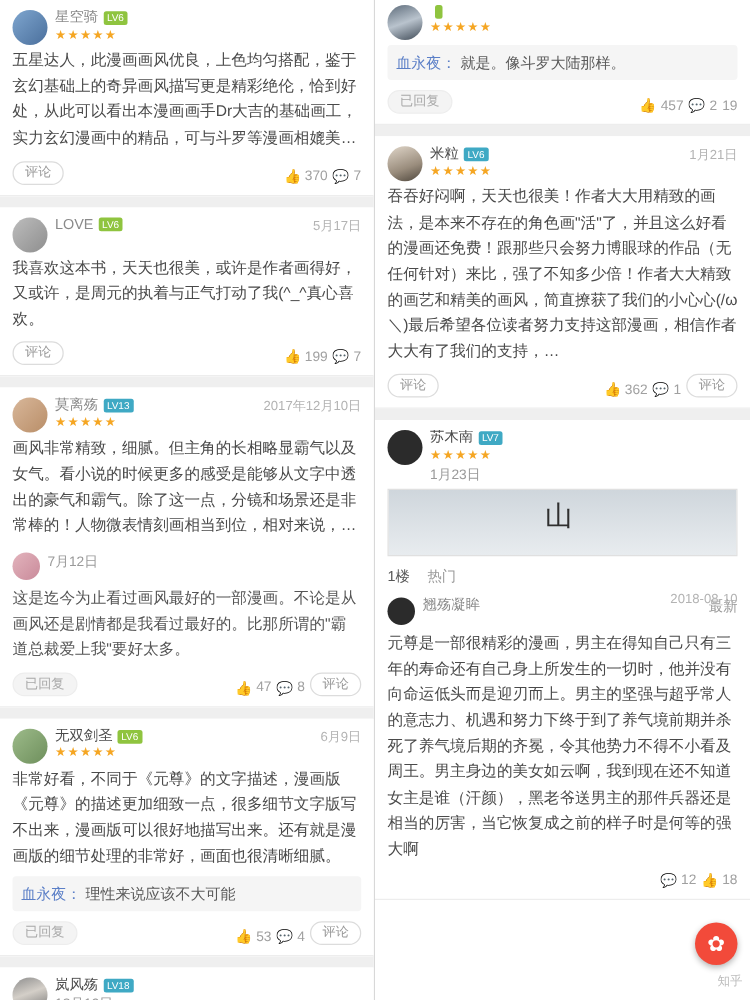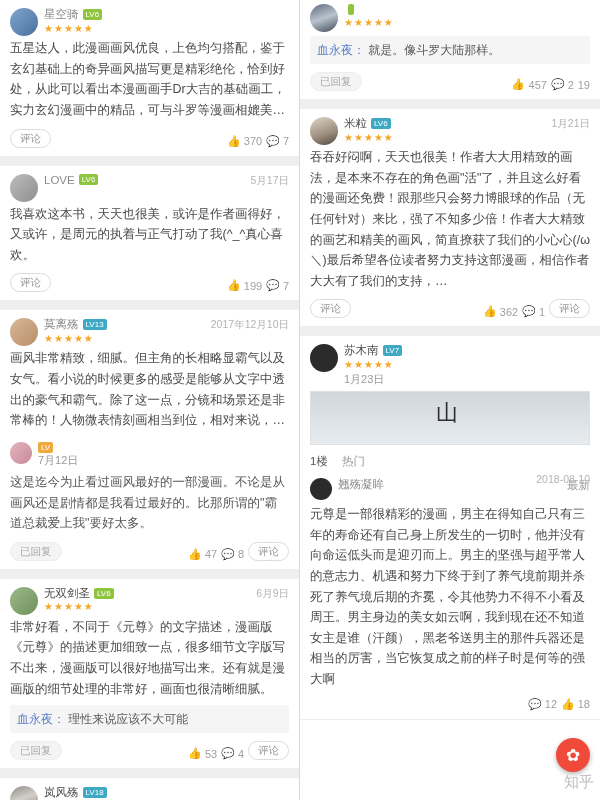--- a/index.html
+++ b/index.html
@@ -193,21 +193,21 @@
     display: flex;
     align-items: center;
     justify-content: center;
     font-size: 17px;
     box-shadow: 0 2px 5px rgba(0,0,0,.3);
   }
   .watermark {
     position: absolute;
     right: 6px;
     bottom: 8px;
-    font-size: 15px;
+    font-size: 10px;
     color: #bdbdbd;
   }
   .partial-top { margin-top: -4px; }
   .clip-bottom { overflow: hidden; }
 </style>
 </head>
 <body>
 
 <div class="page">
 
@@ -280,23 +280,20 @@
           </div>
           <div class="stars">★★★★★</div>
         </div>
         <span class="date">2017年12月10日</span>
       </div>
       <div class="body">画风非常精致，细腻。但主角的长相略显霸气以及女气。看小说的时候更多的感受是能够从文字中透出的豪气和霸气。除了这一点，分镜和场景还是非常棒的！人物微表情刻画相当到位，相对来说，…</div>
 
       <div class="subreply">
         <div class="avatar pink"></div>
         <div class="cmeta">
-          <div class="namerow">
-            <span class="lvl l2">LV</span>
-          </div>
           <div class="subname">7月12日</div>
         </div>
       </div>
       <div class="body plain">这是迄今为止看过画风最好的一部漫画。不论是从画风还是剧情都是我看过最好的。比那所谓的"霸道总裁爱上我"要好太多。</div>
 
       <div class="actions">
         <span class="pill gray">已回复</span>
         <span class="spacer"></span>
         <span class="act">
           <span class="icon">👍</span>

